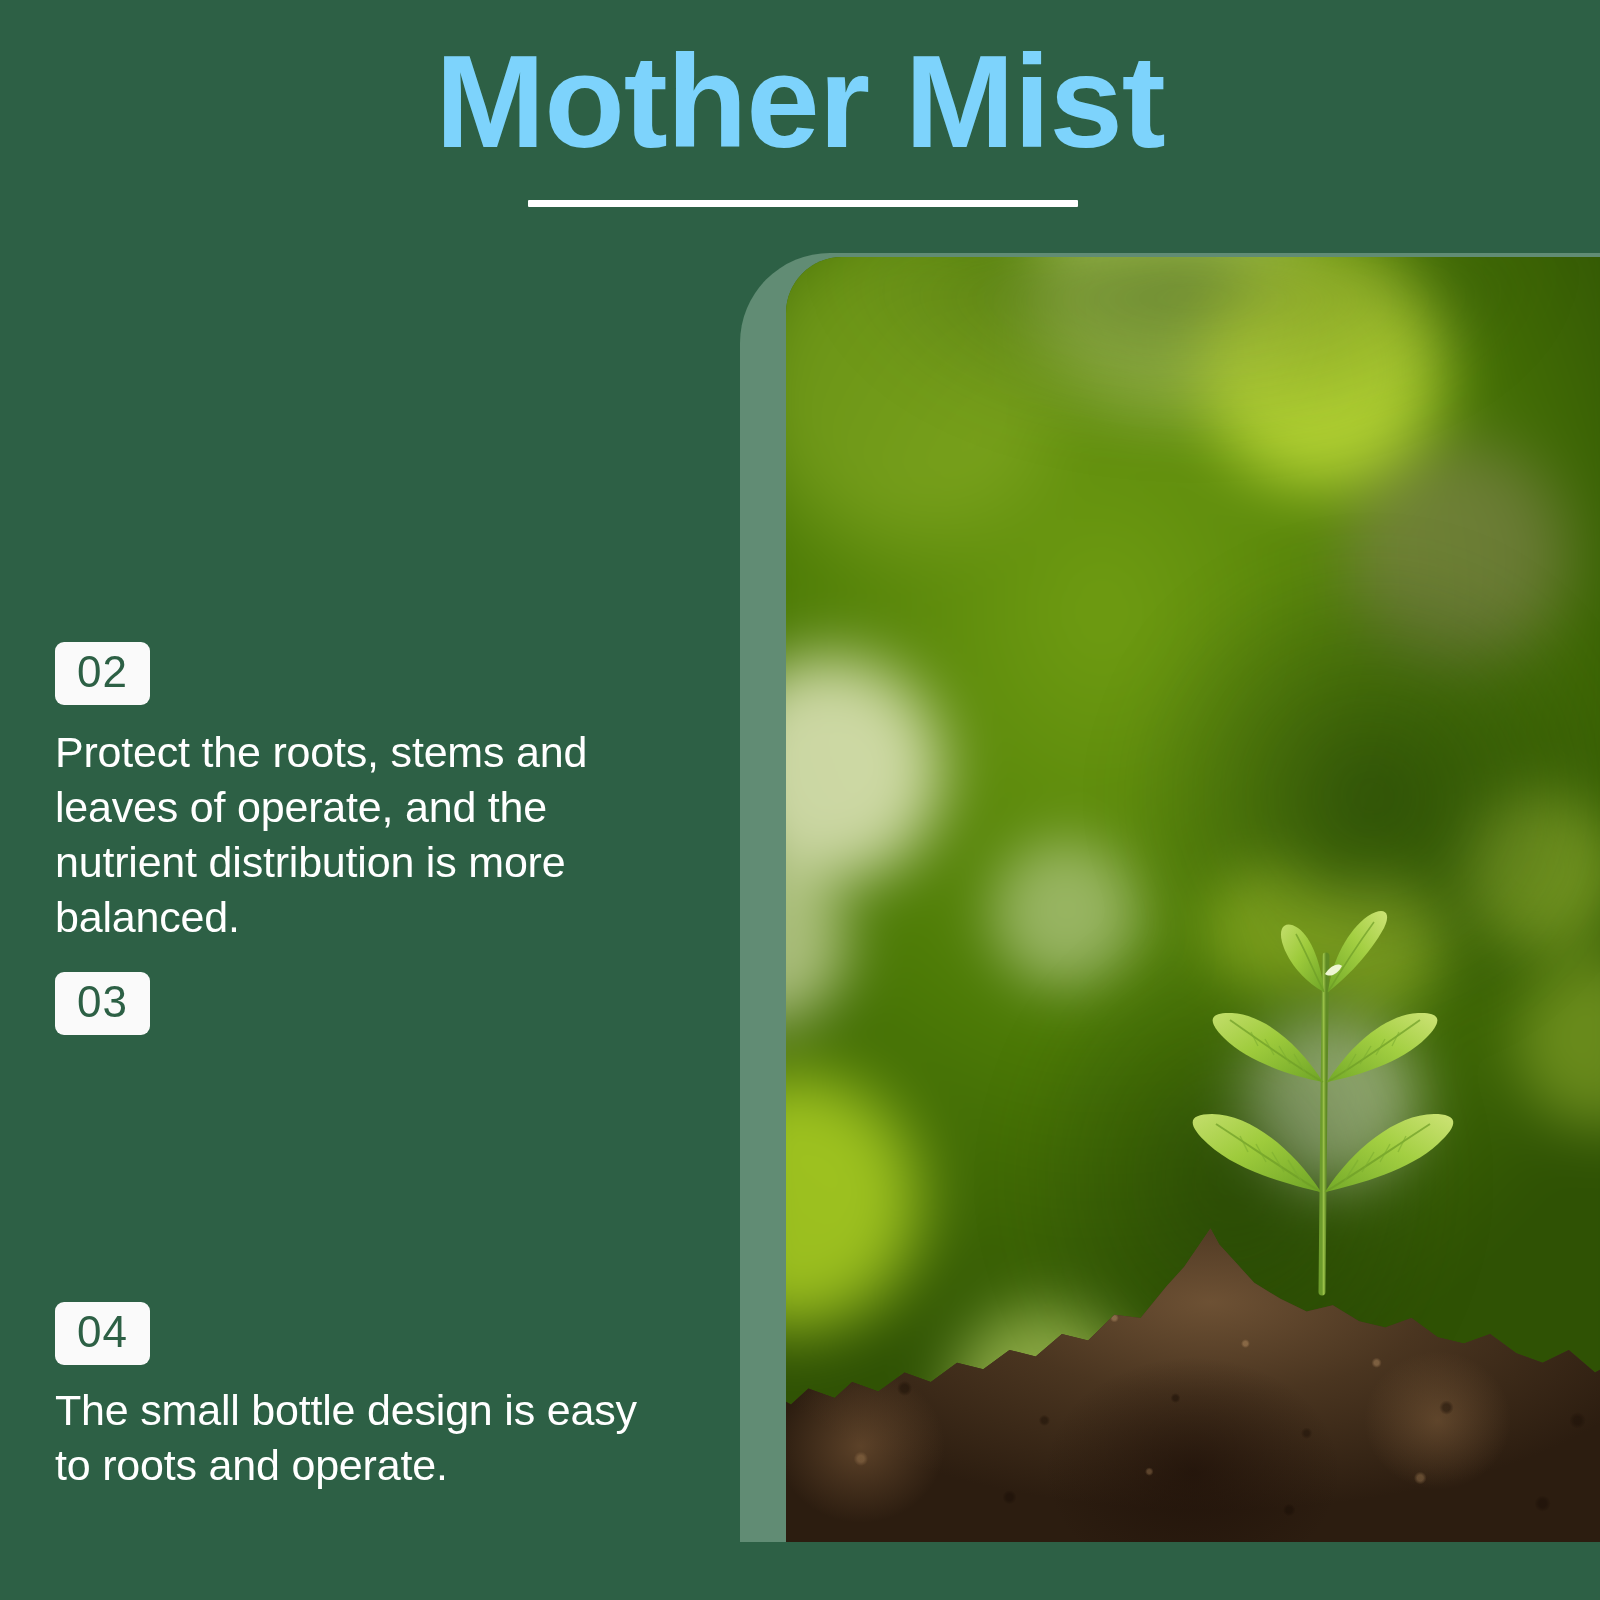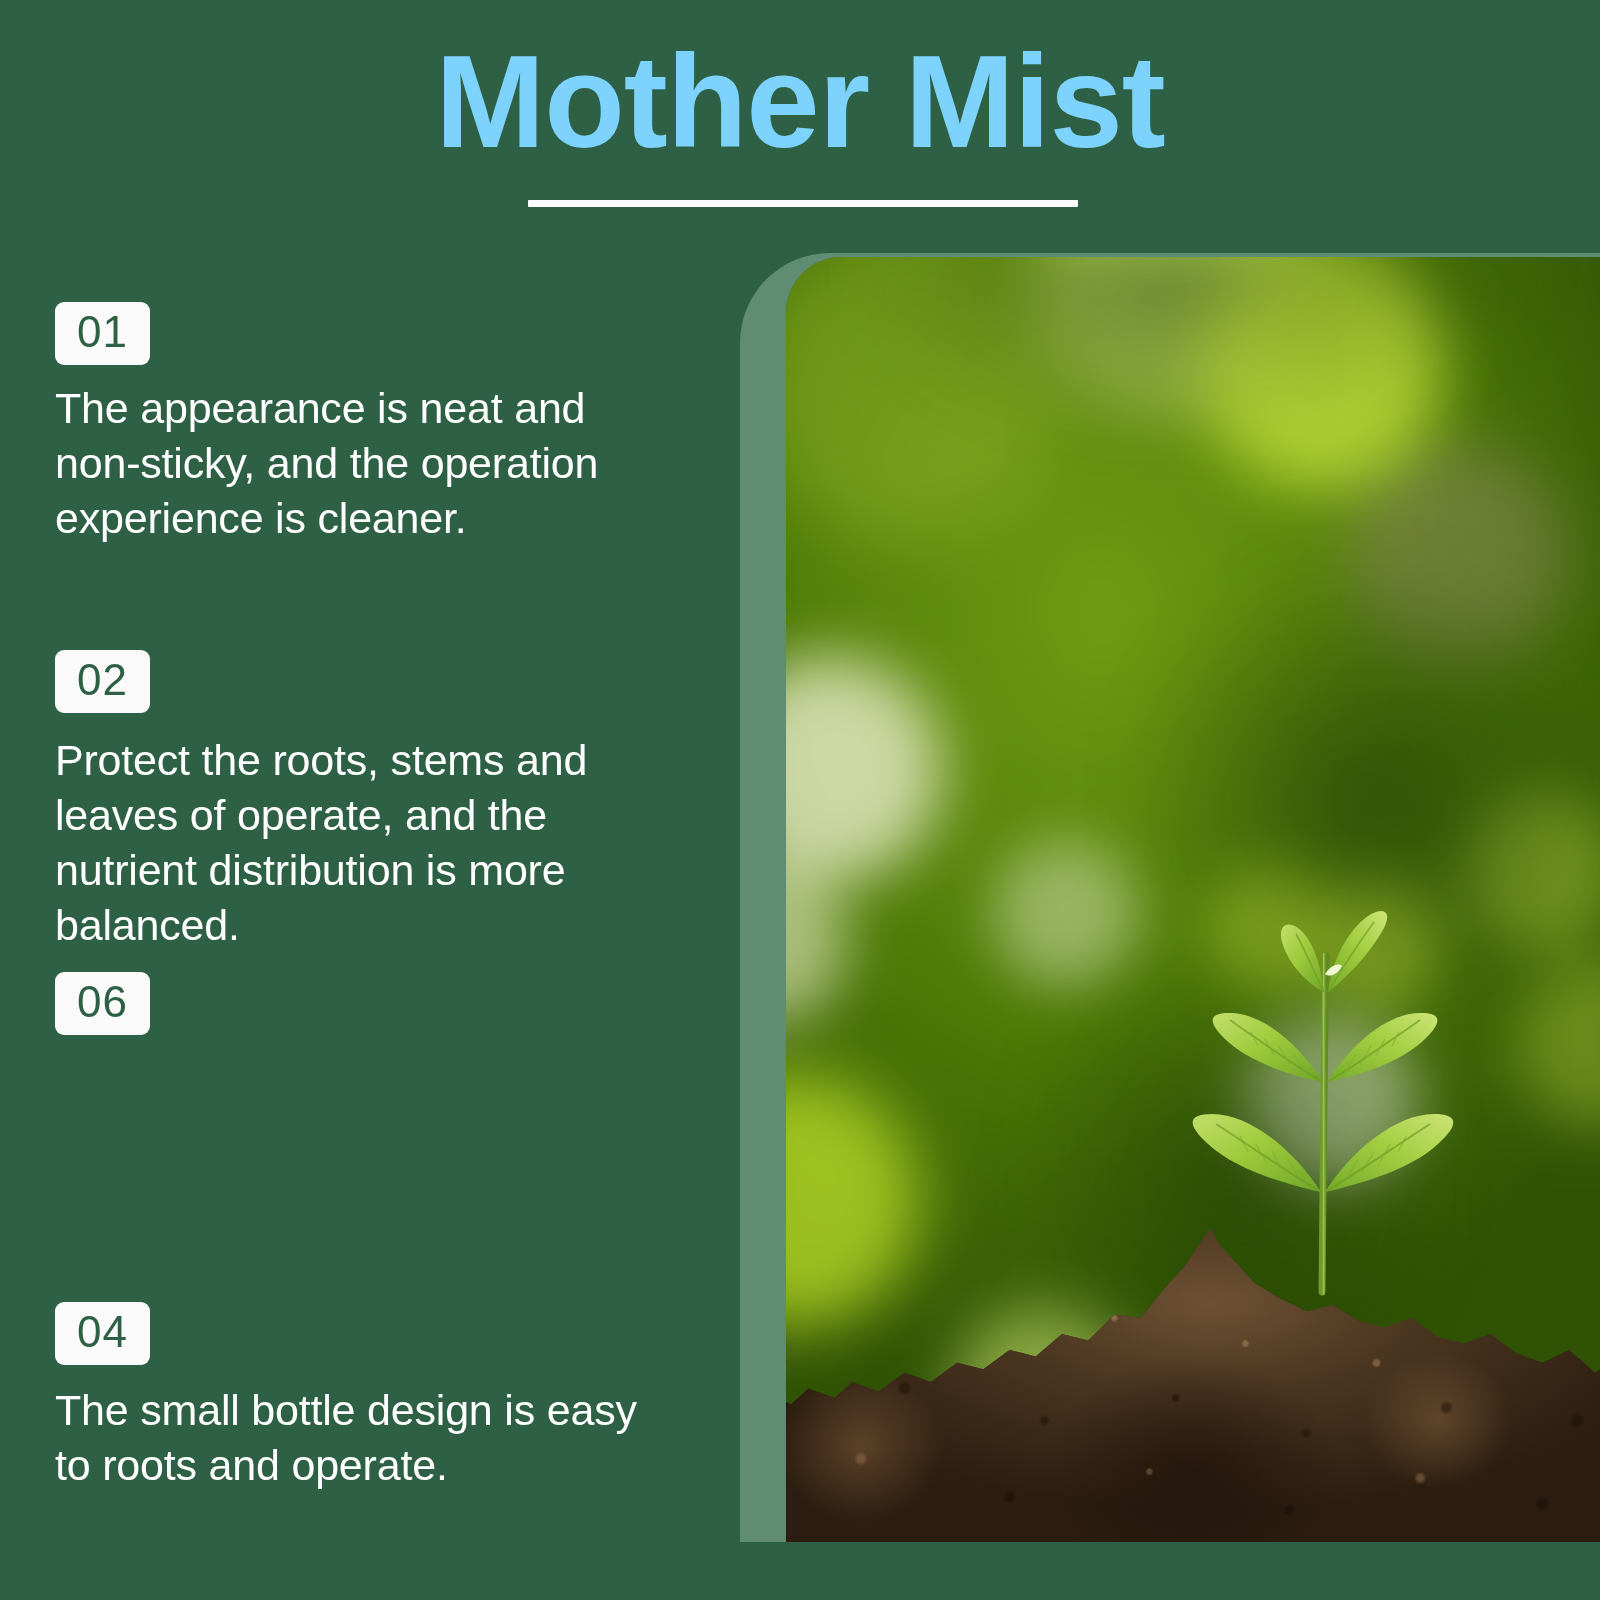--- a/index.html
+++ b/index.html
@@ -58,21 +58,21 @@
     height: 1260px;
   }
 
   .feature {
     position: absolute;
     left: 55px;
     width: 625px;
   }
 
   .feature-1 { top: 10px; }
-  .feature-2 { top: 350px; margin-top: 8px; }
+  .feature-2 { top: 350px; }
   .feature-3 { top: 680px; }
   .feature-4 { top: 1010px; }
 
   .badge {
     display: inline-block;
     background: #fafafa;
     color: #2d6045;
     border-radius: 9px;
     font-size: 44px;
     line-height: 1;
@@ -224,32 +224,28 @@
 </head>
 <body>
 
 <div class="header">
   <div class="page-title">Mother Mist</div>
   <div class="title-rule"></div>
 </div>
 
 <div class="features">
 
-  <div class="feature feature-1">
-    <div class="badge">01</div>
-    <div class="feature-text">The appearance is neat and non-sticky, and the operation experience is cleaner.</div>
-  </div>
 
   <div class="feature feature-2">
     <div class="badge">02</div>
     <div class="feature-text">Protect the roots, stems and leaves of operate, and the nutrient distribution is more balanced.</div>
   </div>
 
   <div class="feature feature-3">
-    <div class="badge">06</div>
+    <div class="badge">03</div>
   </div>
 
   <div class="feature feature-4">
     <div class="badge">04</div>
     <div class="feature-text">The small bottle design is easy to roots and operate.</div>
   </div>
 
 </div>
 
 <div class="image-panel-frame"></div>

